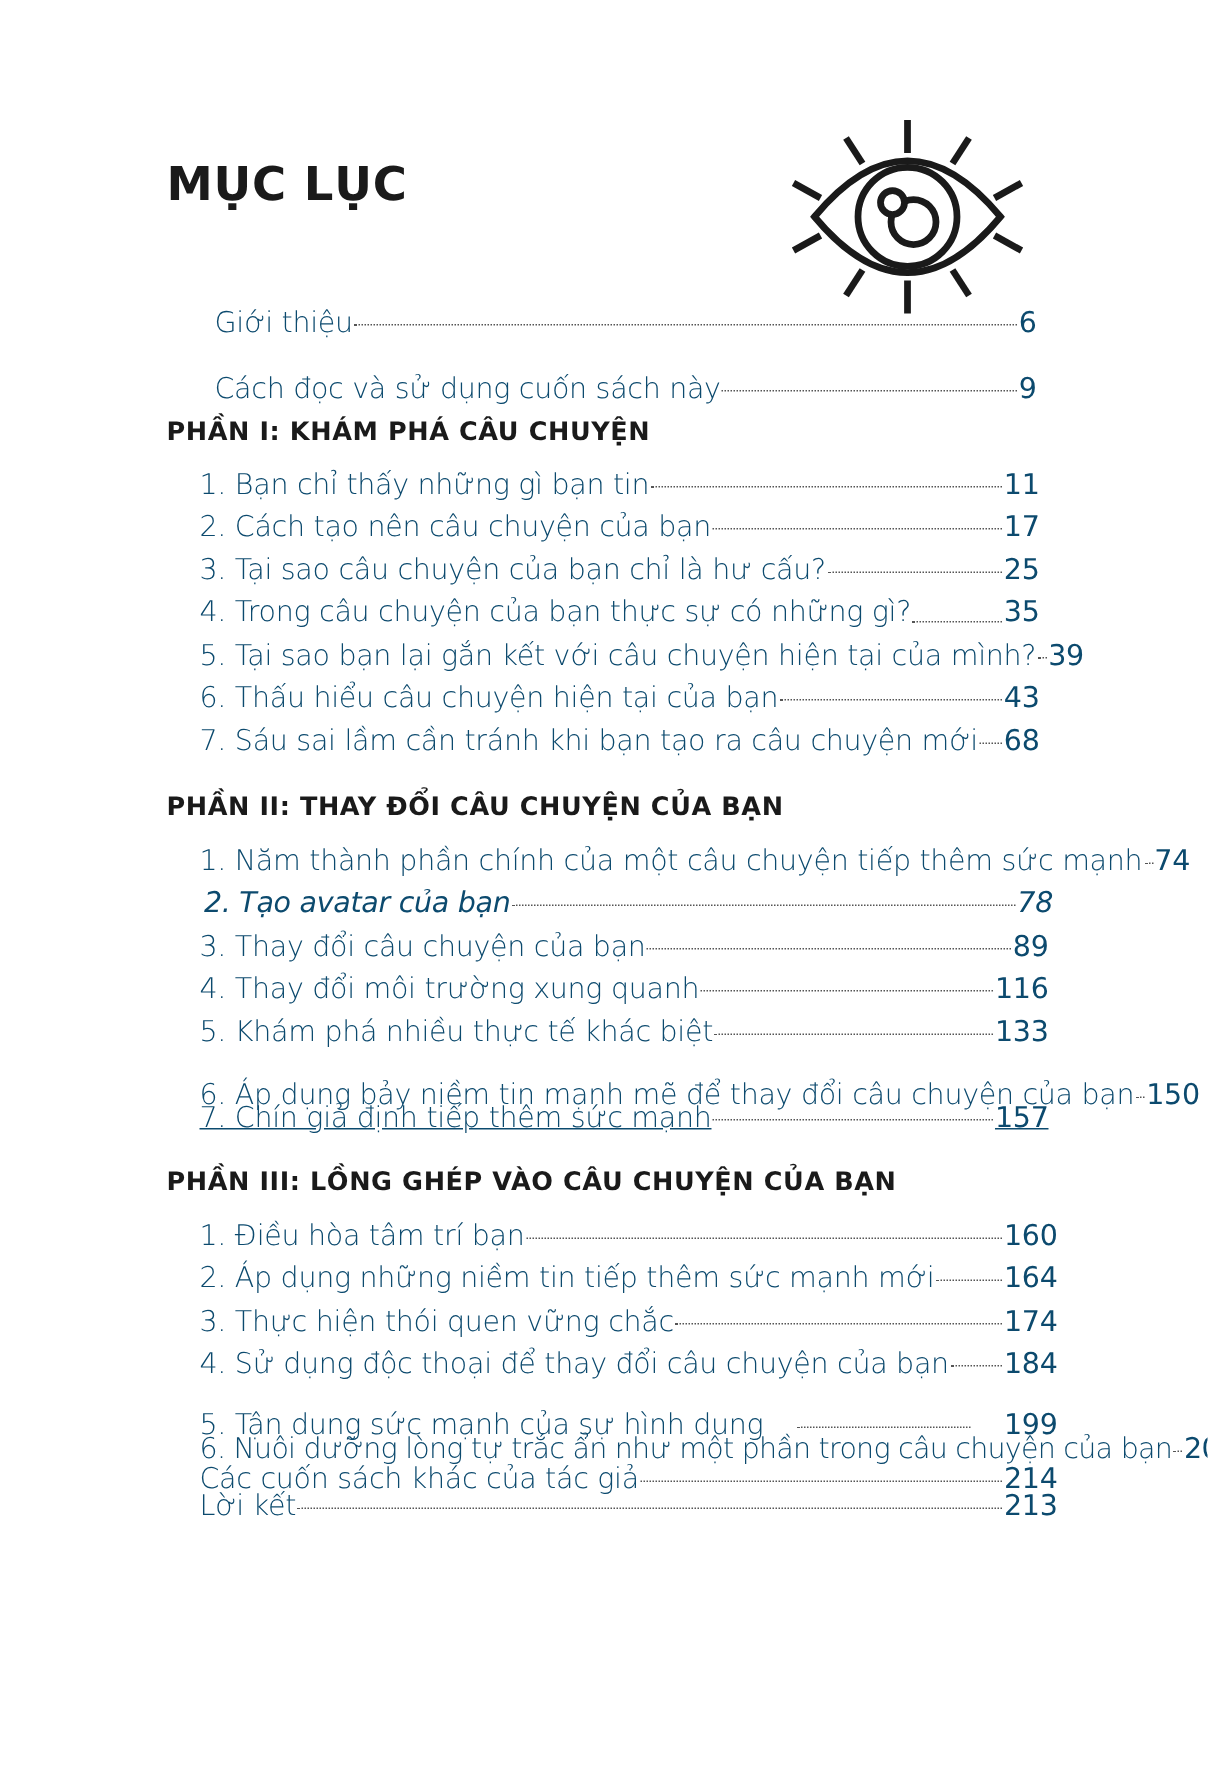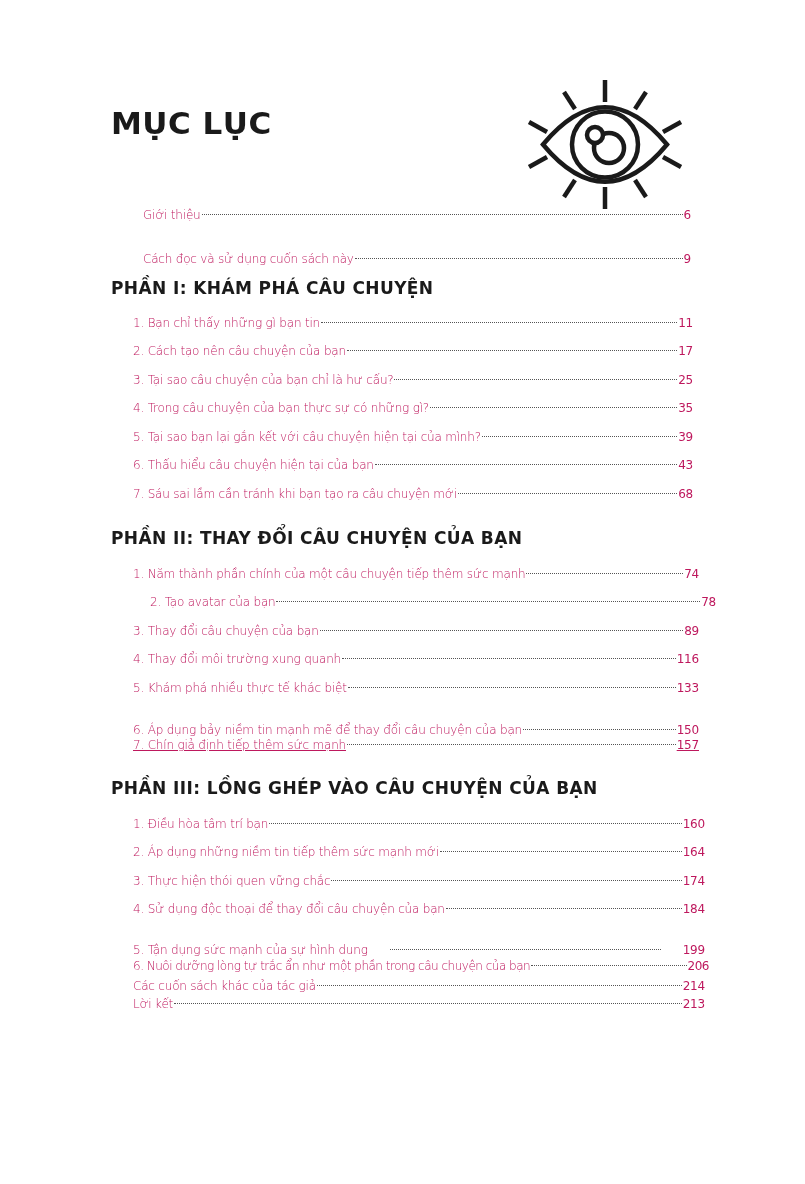--- a/index.html
+++ b/index.html
@@ -33,22 +33,22 @@
       top: 72px;
       width: 190px;
       height: 145px;
     }
     .toc-entry {
       position: absolute;
       display: flex;
       align-items: baseline;
       font-family: "DejaVu Sans", sans-serif;
       font-weight: normal;
-      font-size: 12px;
-      color: #be185d;
+      font-size: 19px;
+      color: #0c4a6e;
       height: 22px;
       line-height: 22px;
       white-space: nowrap;
       letter-spacing: -0.2px;
     }
     .toc-entry .label {
       flex: 0 0 auto;
       font-weight: 300;
     }
     .toc-entry .leader {
@@ -121,21 +121,21 @@
 <div class="toc-entry" style="left:133px; top:340px; width:560px;">
   <span class="label">2. Cách tạo nên câu chuyện của bạn</span>
   <span class="leader"></span>
   <span class="page">17</span>
 </div>
 <div class="toc-entry" style="left:133px; top:369px; width:560px;">
   <span class="label">3. Tại sao câu chuyện của bạn chỉ là hư cấu?</span>
   <span class="leader"></span>
   <span class="page">25</span>
 </div>
-<div class="toc-entry" style="left:133px; top:397px; width:560px;">
+<div class="toc-entry" style="left:133px; top:397px; width:560px;align-items:flex-end;">
   <span class="label">4. Trong câu chuyện của bạn thực sự có những gì?</span>
   <span class="leader"></span>
   <span class="page">35</span>
 </div>
 <div class="toc-entry" style="left:133px; top:426px; width:560px;">
   <span class="label">5. Tại sao bạn lại gắn kết với câu chuyện hiện tại của mình?</span>
   <span class="leader"></span>
   <span class="page">39</span>
 </div>
 <div class="toc-entry" style="left:133px; top:454px; width:560px;">
@@ -149,21 +149,21 @@
   <span class="page">68</span>
 </div>
 
 <h2 class="part-heading" style="top:526px;">PHẦN II: THAY ĐỔI CÂU CHUYỆN CỦA BẠN</h2>
 
 <div class="toc-entry" style="left:133px; top:563px; width:566px;">
   <span class="label">1. Năm thành phần chính của một câu chuyện tiếp thêm sức mạnh</span>
   <span class="leader"></span>
   <span class="page">74</span>
 </div>
-<div class="toc-entry" style="left:150px; top:591px; width:566px;">
+<div class="toc-entry" style="left:136px; top:591px; width:566px;font-style:italic;">
   <span class="label">2. Tạo avatar của bạn</span>
   <span class="leader"></span>
   <span class="page">78</span>
 </div>
 <div class="toc-entry" style="left:133px; top:620px; width:566px;">
   <span class="label">3. Thay đổi câu chuyện của bạn</span>
   <span class="leader"></span>
   <span class="page">89</span>
 </div>
 <div class="toc-entry" style="left:133px; top:648px; width:566px;">

